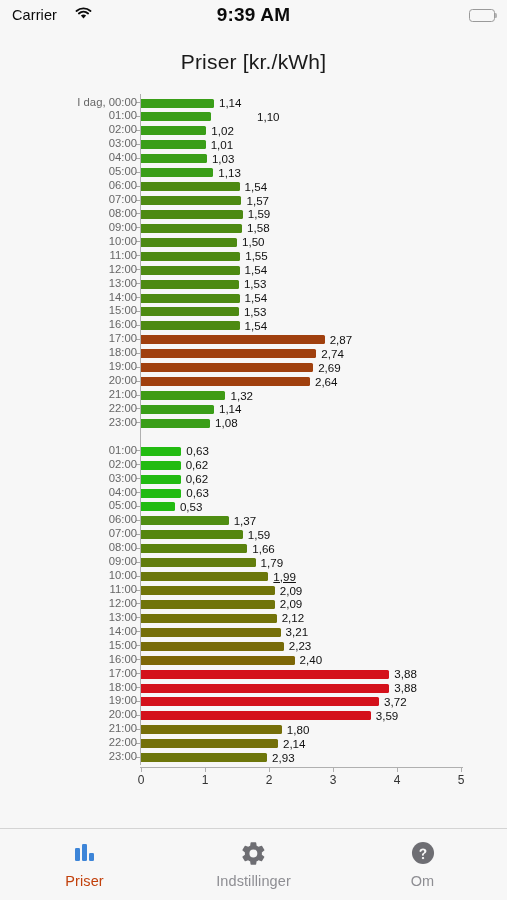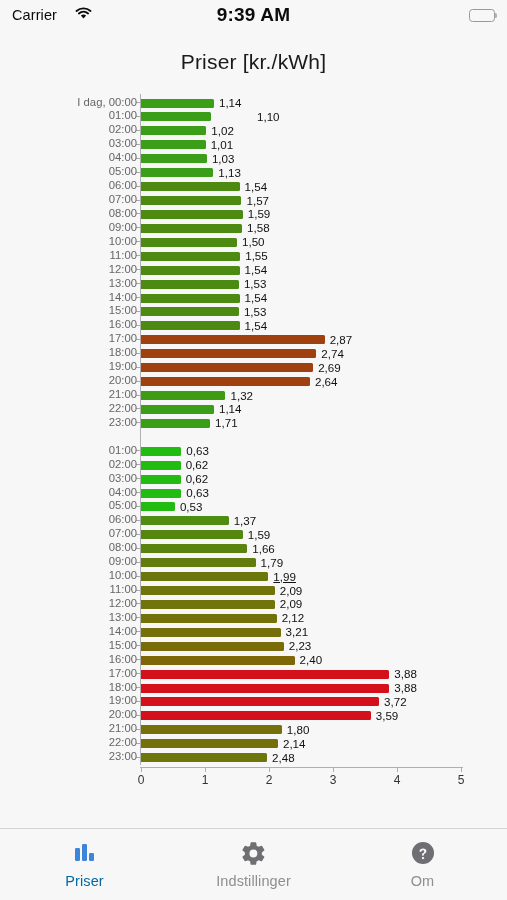--- a/index.html
+++ b/index.html
@@ -110,21 +110,21 @@
   }
   .tab {
     flex:1; height:100%;
     display:flex; flex-direction:column;
     align-items:center; justify-content:flex-start;
     padding-top:11px; gap:7px;
     cursor:pointer;
   }
   .tab .ticon { height:26px; display:flex; align-items:center; justify-content:center; }
   .tab .tlabel { font-size:14.5px; color:#8e8e93; letter-spacing:.1px; }
-  .tab.active .tlabel { color:#0369a1; }
+  .tab.active .tlabel { color:#c2410c; }
 </style>
 </head>
 <body>
 
 <div class="statusbar">
   <div class="sb-left">
     <span class="sb-carrier">Carrier</span>
     <span class="wifi-icon">
       <svg width="17" height="13" viewBox="0 0 17 13">
         <path d="M8.5 11.6 L5.9 8.6 a4 4 0 0 1 5.2 0 Z" fill="#0b0b0b"></path>
@@ -279,21 +279,21 @@
       <div class="row" style="top: 314.46px; width: 507px;">
         <div class="tick" style="left: 136px;"></div>
         <div class="ylabel">22:00</div>
         <div class="bar" style="width: 72.96px; background: rgb(58, 158, 24);"></div>
         <div class="vlabel" style="left: 218.96px;">1,14</div>
       </div>
       <div class="row" style="top: 328.39px; width: 507px;">
         <div class="tick" style="left: 136px;"></div>
         <div class="ylabel">23:00</div>
         <div class="bar" style="width: 69.12px; background: rgb(58, 158, 24);"></div>
-        <div class="vlabel" style="left: 215.12px;">1,71</div>
+        <div class="vlabel" style="left: 215.12px;">1,08</div>
       </div>
       <div class="row" style="top: 356.25px; width: 507px;">
         <div class="tick" style="left: 136px;"></div>
         <div class="ylabel">01:00</div>
         <div class="bar" style="width: 40.32px; background: rgb(34, 187, 17);"></div>
         <div class="vlabel" style="left: 186.32px;">0,63</div>
       </div>
       <div class="row" style="top: 370.18px; width: 507px;">
         <div class="tick" style="left: 136px;"></div>
         <div class="ylabel">02:00</div>
@@ -417,21 +417,21 @@
       <div class="row" style="top: 648.78px; width: 507px;">
         <div class="tick" style="left: 136px;"></div>
         <div class="ylabel">22:00</div>
         <div class="bar" style="width: 136.96px; background: rgb(116, 112, 9);"></div>
         <div class="vlabel" style="left: 282.96px;">2,14</div>
       </div>
       <div class="row" style="top: 662.71px; width: 507px;">
         <div class="tick" style="left: 136px;"></div>
         <div class="ylabel">23:00</div>
         <div class="bar" style="width: 126.08px; background: rgb(109, 118, 11);"></div>
-        <div class="vlabel" style="left: 272.08px;">2,48</div>
+        <div class="vlabel" style="left: 272.08px;">2,93</div>
       </div>
       <div class="xaxis" style="top: 678.64px; width: 323px;"></div>
       <div class="xtick" style="left: 141px; top: 679.64px;"></div>
       <div class="xtlabel" style="left: 141px; top: 684.64px;">0</div>
       <div class="xtick" style="left: 205px; top: 679.64px;"></div>
       <div class="xtlabel" style="left: 205px; top: 684.64px;">1</div>
       <div class="xtick" style="left: 269px; top: 679.64px;"></div>
       <div class="xtlabel" style="left: 269px; top: 684.64px;">2</div>
       <div class="xtick" style="left: 333px; top: 679.64px;"></div>
       <div class="xtlabel" style="left: 333px; top: 684.64px;">3</div>

